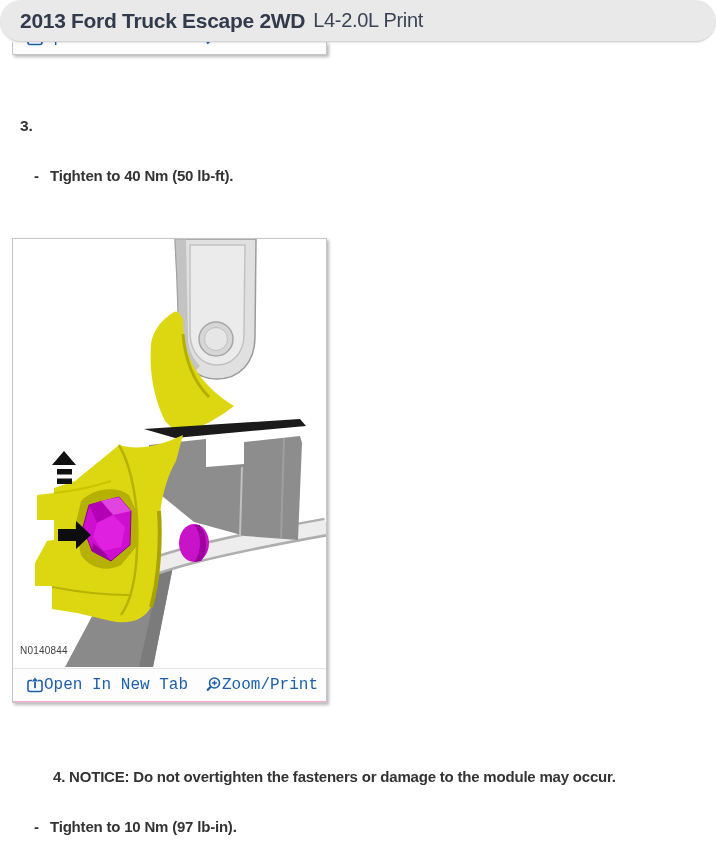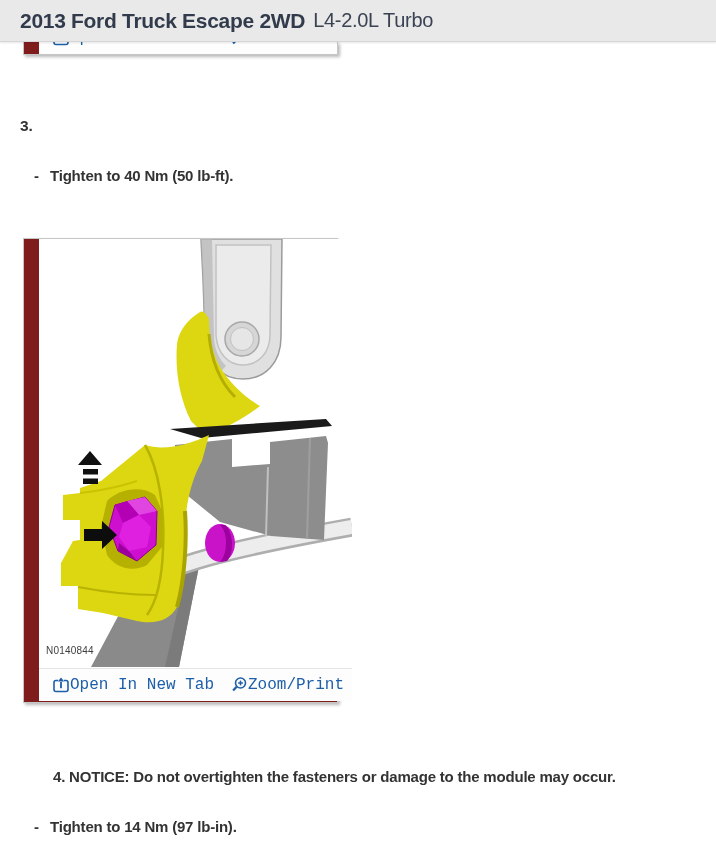--- a/index.html
+++ b/index.html
@@ -7,29 +7,29 @@
   body {
     width:716px; height:858px; position:relative; overflow:hidden;
     font-family:"Liberation Sans", sans-serif; color:#333333;
   }
 
   
   .header-bar {
     position:absolute; left:0; top:0; width:716px; height:42px;
     background:#e9e9e9; border-bottom:1px solid #d6d6d6;
     box-shadow:0 1px 2px rgba(0,0,0,.10);
-    display:flex; align-items:center; padding-left:20px; z-index:5;
+    display:flex; align-items:center; padding-left:20px; z-index:5;border-radius:21px;
   }
   .page-title { font-size:21px; font-weight:bold; color:#323b4c; letter-spacing:-0.3px; }
   .page-subtitle { font-size:20px; font-weight:400; color:#3a4353; margin-left:8px; letter-spacing:-0.3px; }
 
   
   .fig-card {
-    position:absolute; left:23px; width:315px; background:#7f1d1d;
-    border:1px solid #c6c6c6; box-shadow:2px 2px 3px rgba(0,0,0,.28);padding-left:15px;
+    position:absolute; left:12px; width:315px; background:#f9a8d4;
+    border:1px solid #c6c6c6; box-shadow:2px 2px 3px rgba(0,0,0,.28);
   }
   .cut-card { top:42px; height:13px; overflow:hidden; border-top:none; z-index:1; }
   .main-card { top:238px; height:465px; }
   .fig-image { position:relative; width:313px; height:429px; overflow:hidden; background:#fff; }
   .fig-ref {
     position:absolute; left:7px; top:406px; font-size:10px; color:#3f3f3f;
     letter-spacing:0.2px; z-index:3;
   }
   .fig-footer {
     width:313px; height:33px; border-top:1px solid #e6e6e6; background:#fdfdfd;
@@ -46,21 +46,21 @@
   .step-num   { position:absolute; left:20px; font-size:15.5px; font-weight:bold; letter-spacing:-0.2px; }
   .bullet-line{ position:absolute; left:34px; font-size:15px; font-weight:bold; letter-spacing:-0.2px; white-space:nowrap; }
   .bullet-line .dash { display:inline-block; width:16px; }
   .notice-line{ position:absolute; left:20px; font-size:15px; font-weight:bold; letter-spacing:-0.2px; white-space:nowrap;margin-left:33px; }
 </style>
 </head>
 <body>
 
 <div class="header-bar">
   <span class="page-title">2013 Ford Truck Escape 2WD</span>
-  <span class="page-subtitle">L4-2.0L Turbo</span>
+  <span class="page-subtitle">L4-2.0L Print</span>
 </div>
 
 <div class="fig-card cut-card">
   <div class="fig-footer" style="margin-top:-21px; border-top:none;">
     <a class="flink">
       <svg width="18" height="18" viewBox="0 0 18 18">
         <rect x="2" y="4.5" width="14" height="11" rx="2" fill="none" stroke="#1d5fa8" stroke-width="1.6"></rect>
         <rect x="6" y="3.2" width="6" height="2.8" fill="#fdfdfd"></rect>
         <rect x="8.1" y="6" width="1.8" height="6.2" fill="#1d5fa8"></rect>
         <polygon points="9,1.5 12.2,5.6 5.8,5.6" fill="#1d5fa8"></polygon>
@@ -177,14 +177,14 @@
         <line x1="8.1" y1="7" x2="12.9" y2="7" stroke="#1d5fa8" stroke-width="1.5"></line>
         <line x1="6.7" y1="10.7" x2="3.1" y2="14.4" stroke="#1d5fa8" stroke-width="2.2"></line>
       </svg>
       <span>Zoom/Print</span>
     </a>
   </div>
 </div>
 
 <div class="notice-line" style="top:768px;">4. NOTICE: Do not overtighten the fasteners or damage to the module may occur.</div>
 <div class="bullet-line" style="top:818px;">
-  <span class="dash">-</span><span>Tighten to 14 Nm (97 lb-in).</span>
+  <span class="dash">-</span><span>Tighten to 10 Nm (97 lb-in).</span>
 </div>
 
 </body></html>

